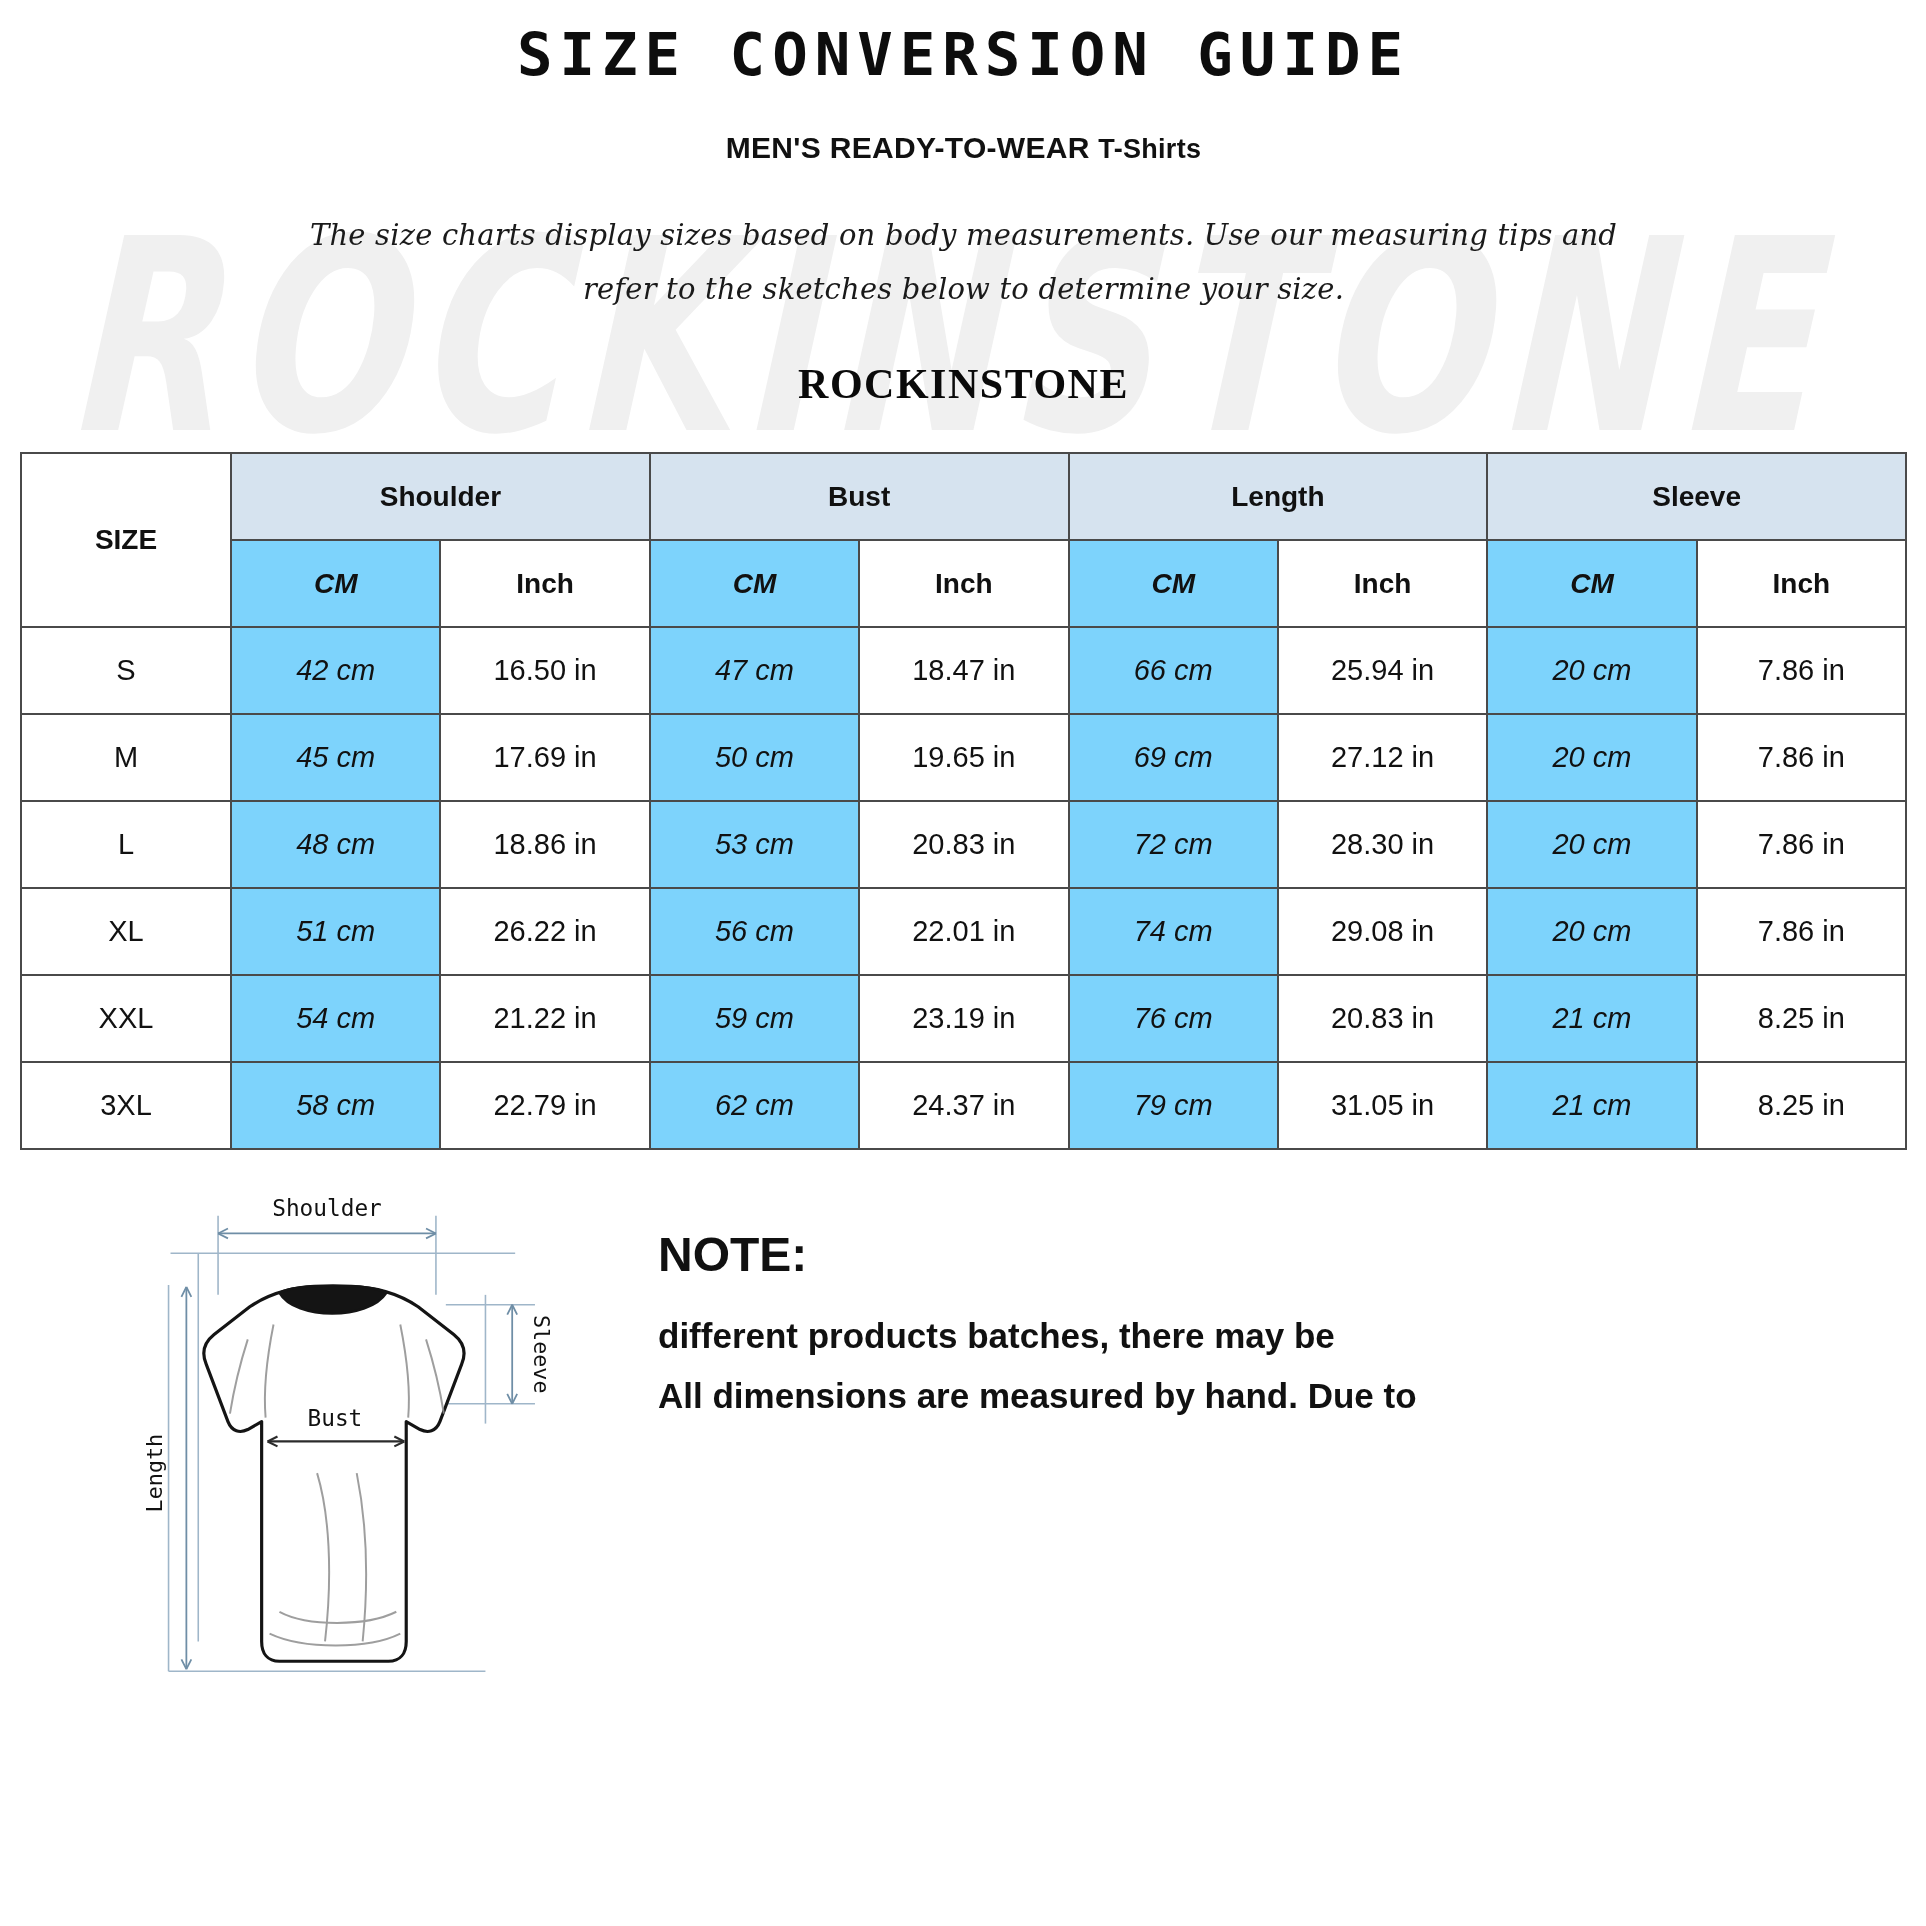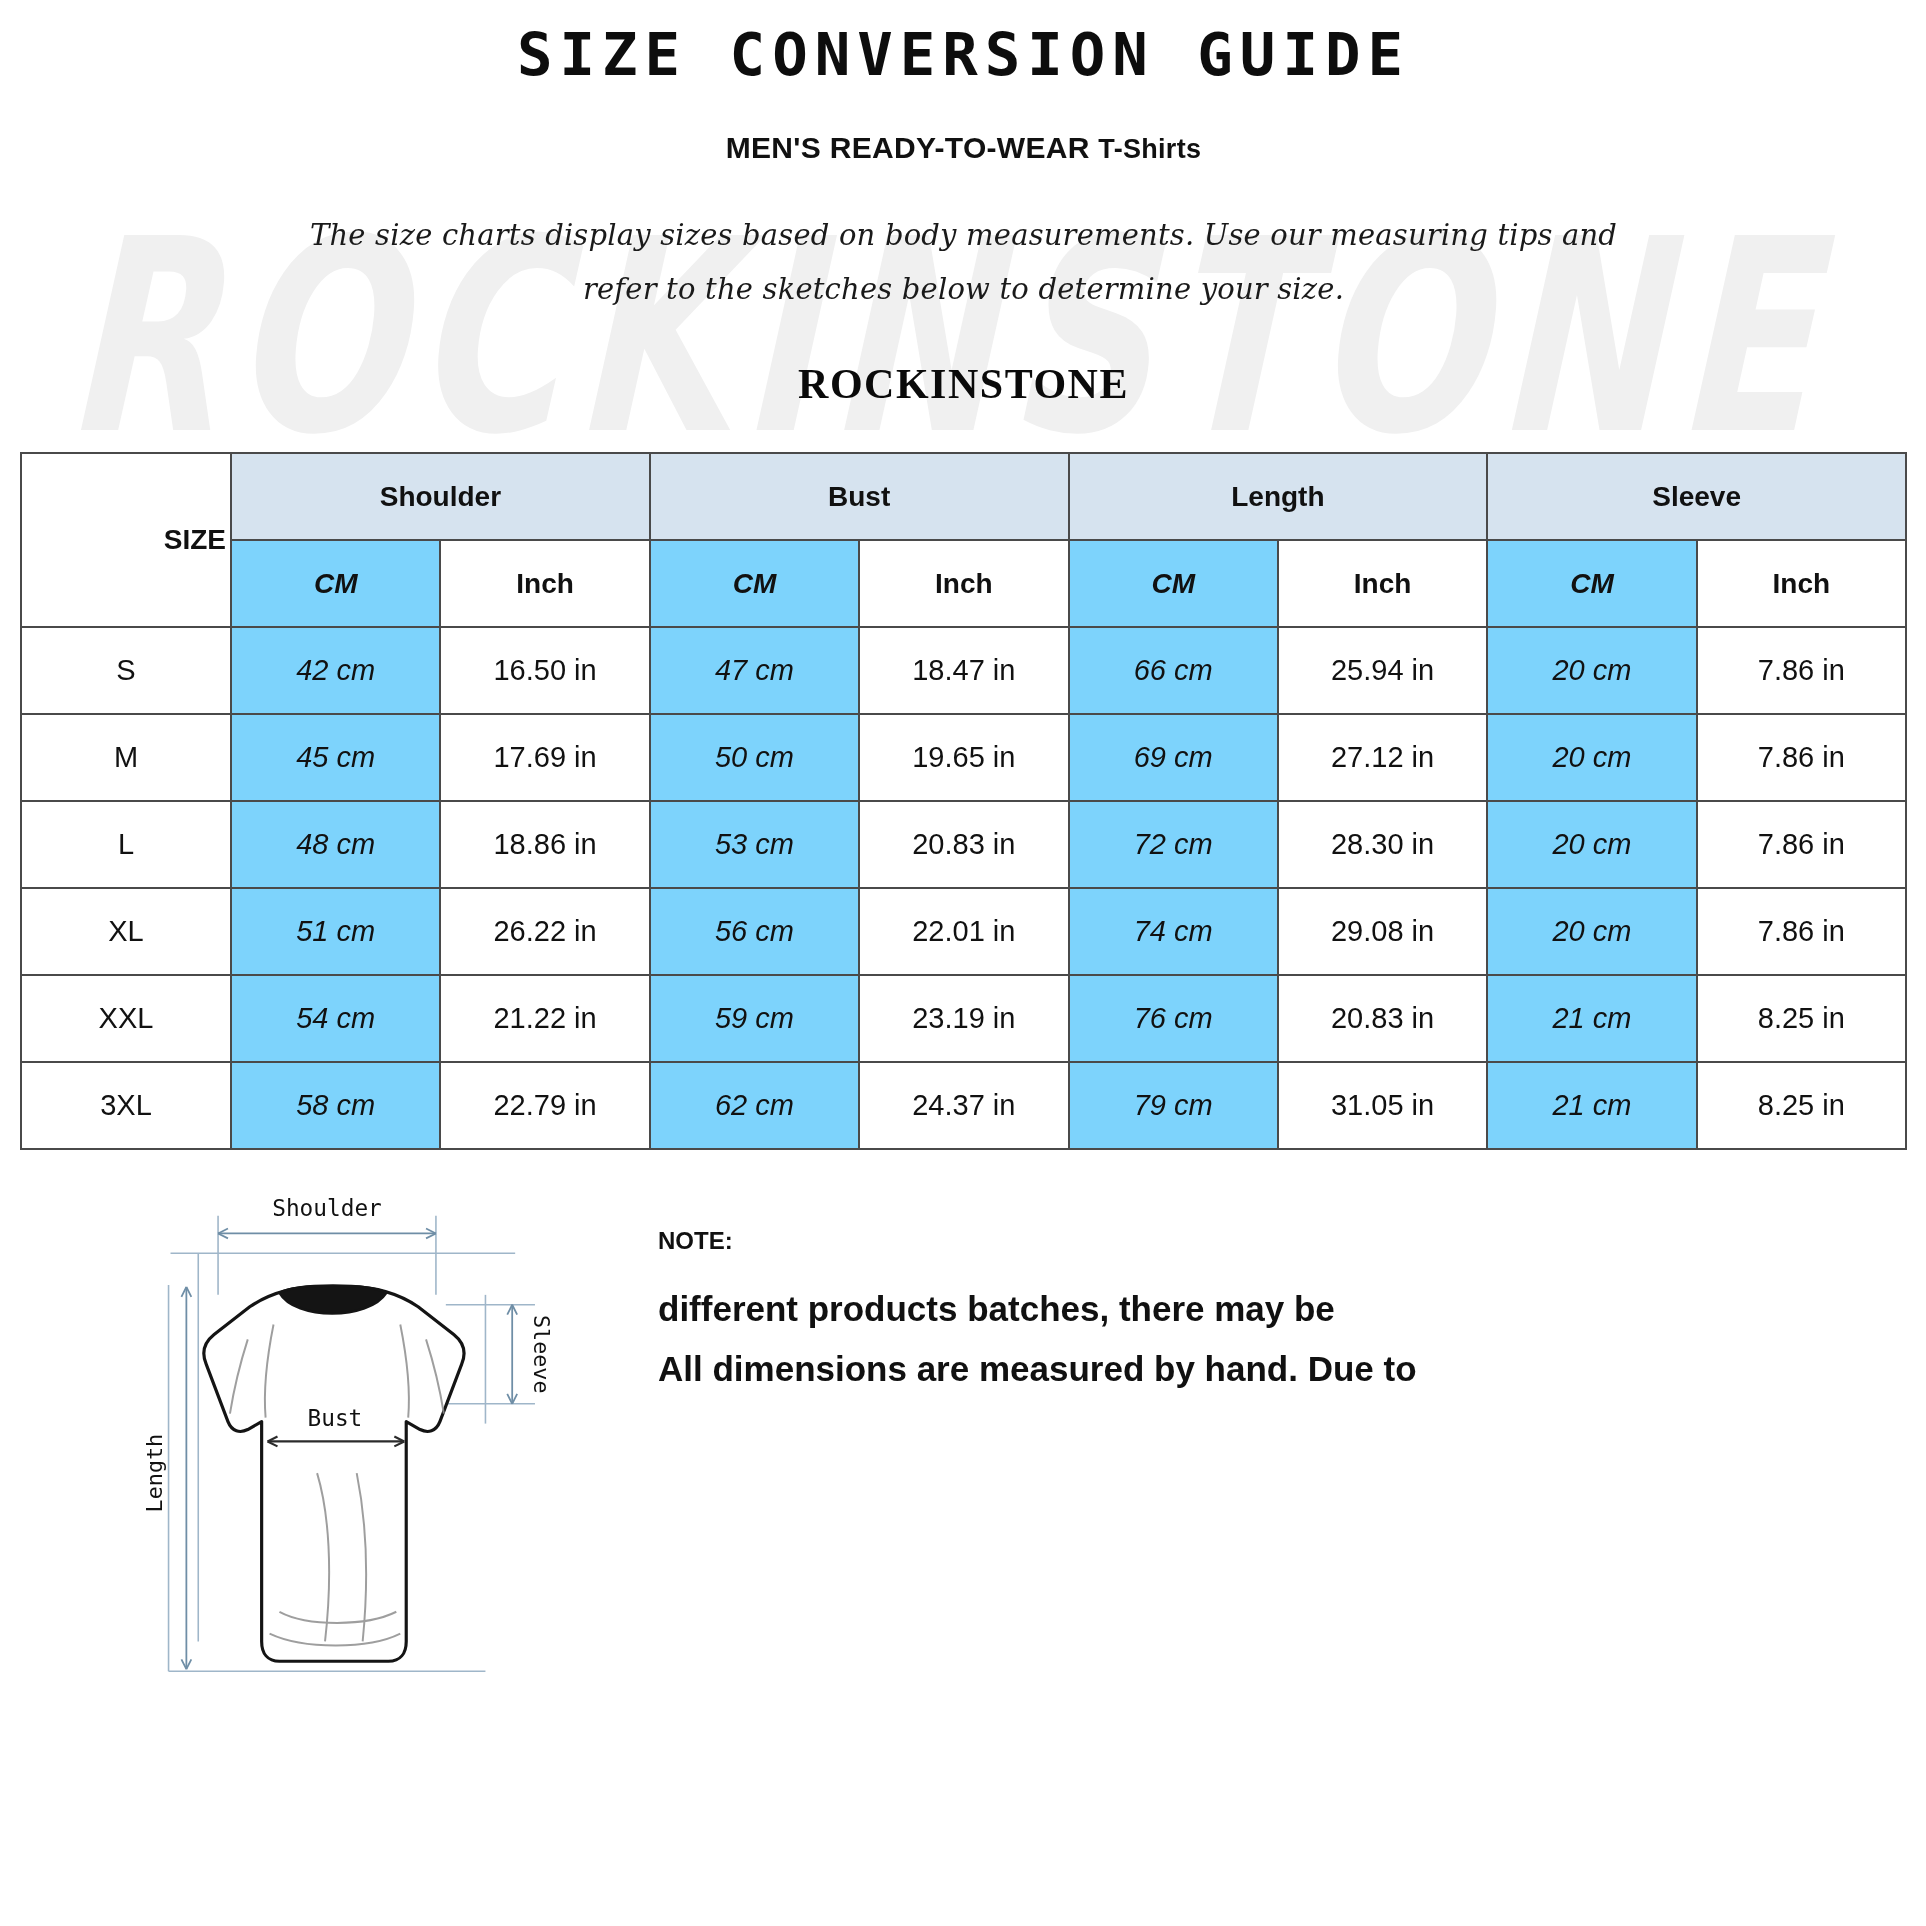--- a/index.html
+++ b/index.html
@@ -96,21 +96,21 @@
     vertical-align: middle;
     font-size: 28px;
     font-weight: 700;
     height: 87px;
     color: #111;
     padding: 2px 4px;
   }
   .col-size { width: 210px; }
   .cm-cell { background: #7dd3fc; font-style: italic; }
   .grp-head { background: #d6e3ef; font-size: 29px; }
-  .grp-head.first { background: #ffffff; text-align: right; }
+  .grp-head.first { background: #ffffff; }
   table.size-table tr.data td { font-weight: 400; font-size: 29px; }
   table.size-table tr.data td.bold-size { font-weight: 400; }
   .unit-row td { font-size: 29px; font-weight: 700; }
 
   
   .bottom {
     display: flex;
     margin-top: 26px;
     padding-left: 10px;
   }
@@ -119,21 +119,21 @@
     position: relative;
     height: 515px;
     flex: 0 0 614px;
   }
   .note-wrap {
     flex: 1;
     padding-left: 24px;
     padding-top: 51px;
   }
   .note-title {
-    font-size: 24px;
+    font-size: 48px;
     font-weight: 700;
     margin-bottom: 24px;
     color: #111;
   }
   .note-body {
     font-size: 35px;
     line-height: 1.72;
     font-weight: 700;
     color: #111;
     max-width: 1109px;

